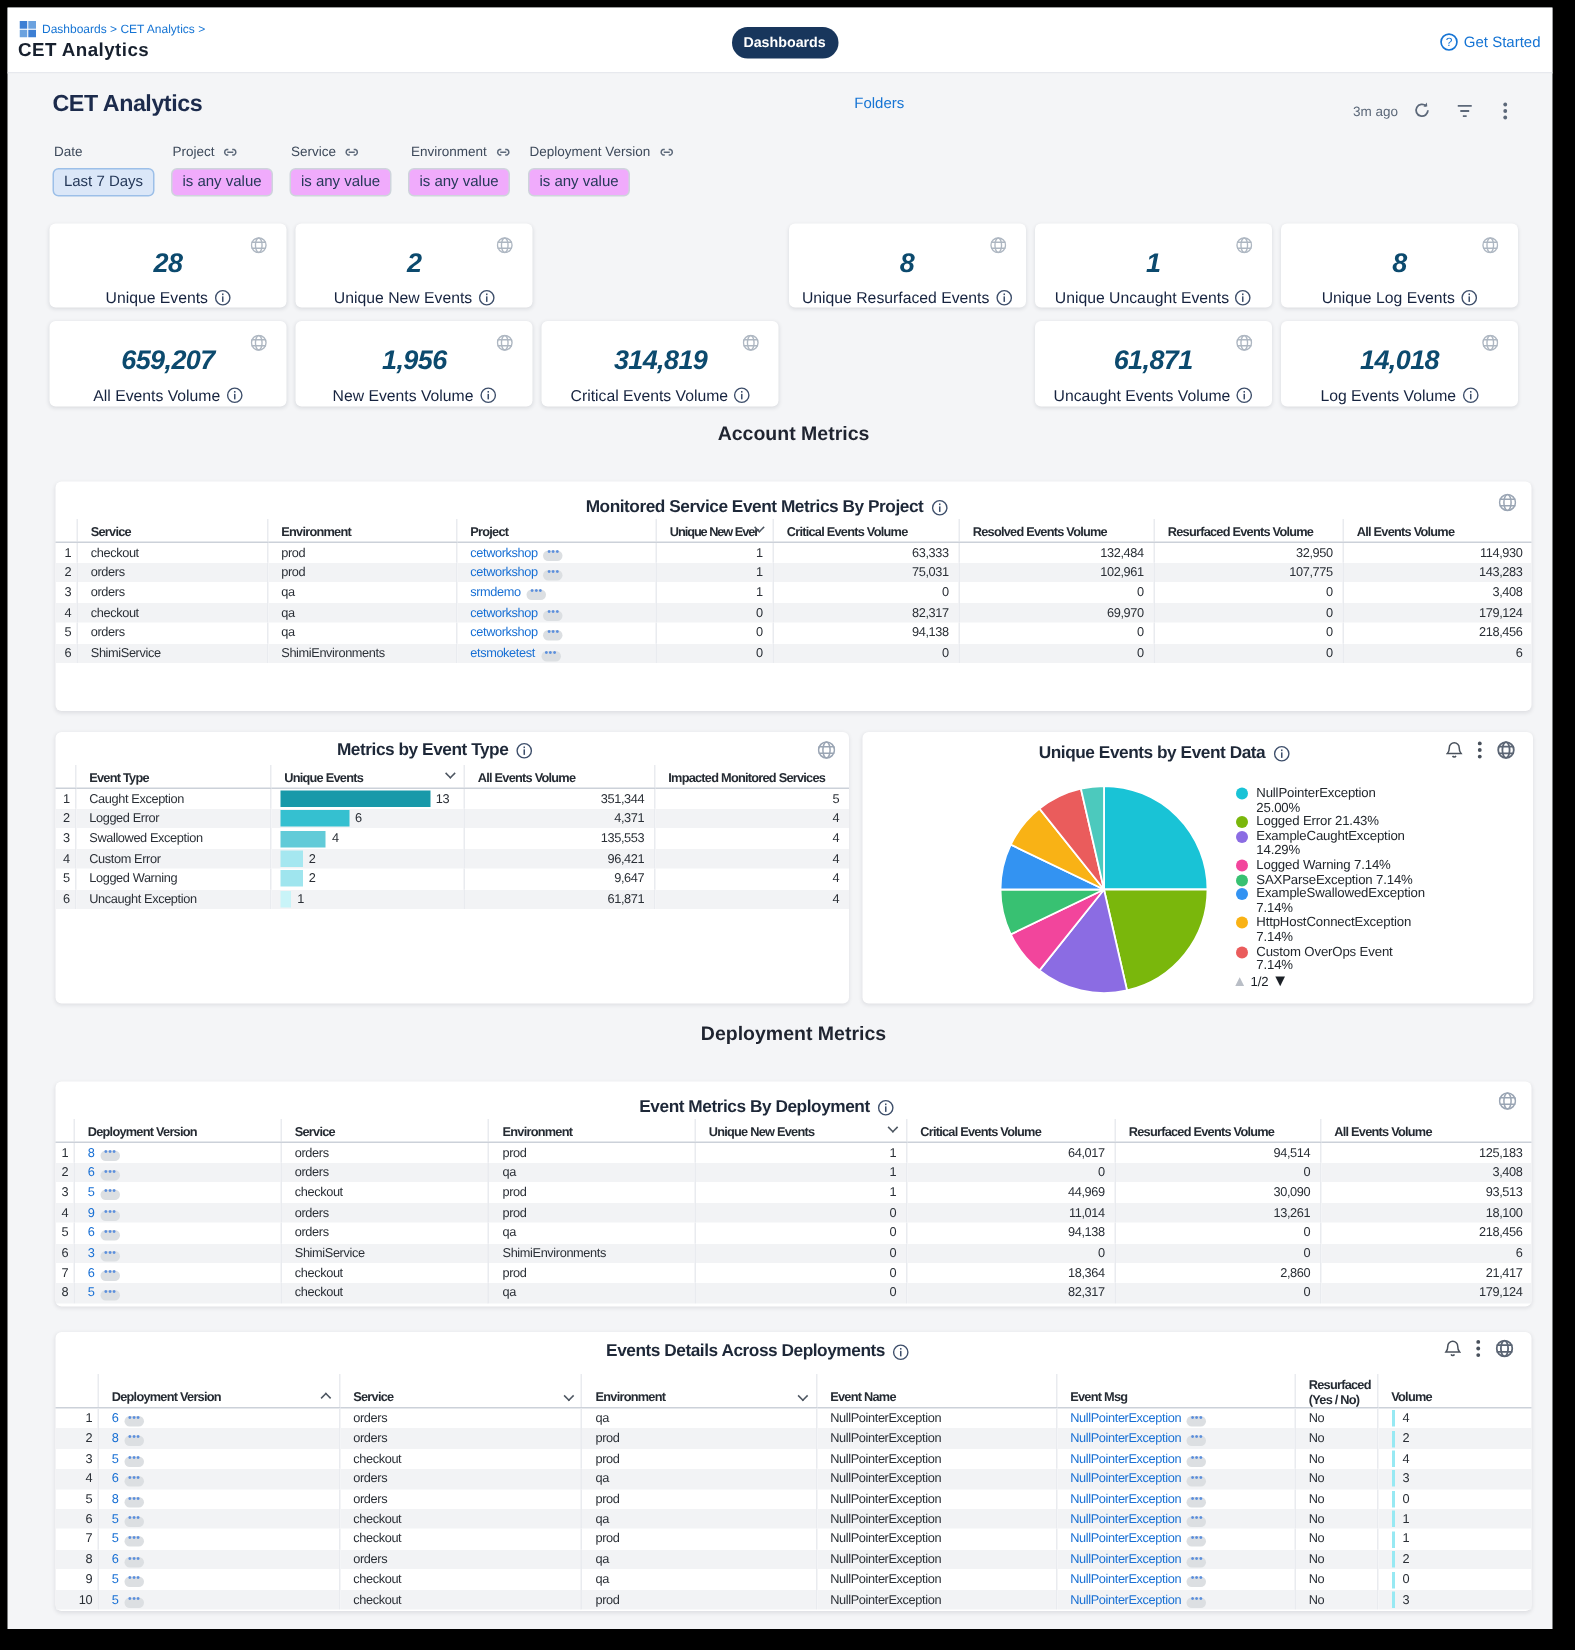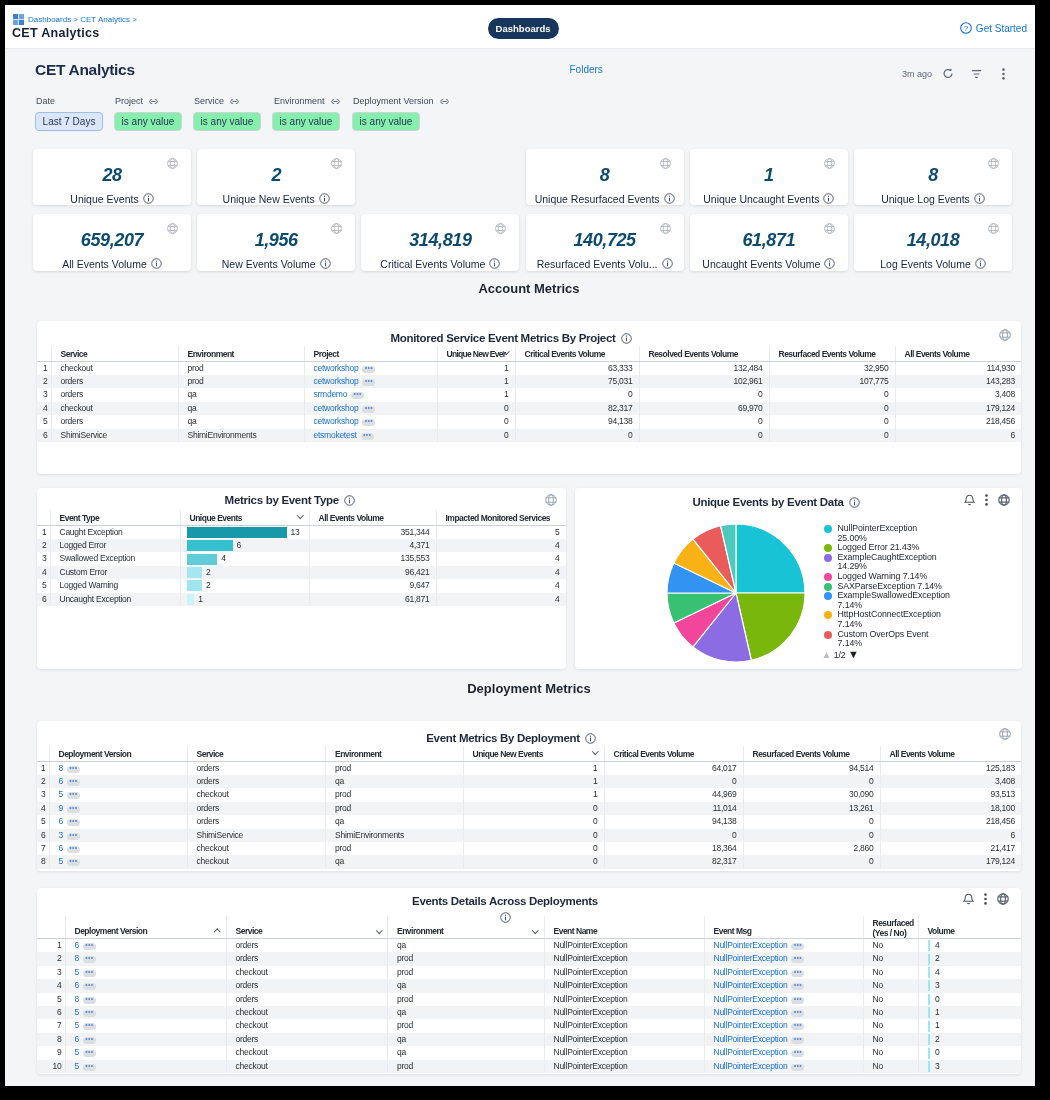--- a/index.html
+++ b/index.html
@@ -9,21 +9,21 @@
 .crumb { position:absolute; left:8px; top:9px; font-size:8px; color:#1574d4; display:flex; align-items:center; gap:4px; }
 .tb-title { position:absolute; left:7px; top:21px; font-size:12.5px; font-weight:bold; letter-spacing:0.3px; color:#17202e; }
 .pill { position:absolute; left:482.6px; top:13px; height:21px; padding:0 8px; background:#18365c; border-radius:11px; color:#fff; font-size:9.5px; font-weight:bold; line-height:21px; }
 .folders { position:absolute; left:564.5px; top:18px; font-size:10px; color:#1574d4;margin-top:41px; }
 .getstarted { position:absolute; right:8px; top:17px; font-size:10px; color:#1574d4; display:flex; align-items:center; gap:4px; }
 .dash-title { position:absolute; left:30px; top:56px; font-size:15.5px; font-weight:bold; letter-spacing:-0.3px; color:#1c2b4c; }
 .head-right { position:absolute; right:30px; top:62px; display:flex; align-items:center; color:#5c6879; }
 .head-right svg.rf { margin-left:10px; } .head-right svg.fl { margin-left:17px; } .head-right svg.kb { margin-left:20px; }
 .head-right .ago { font-size:9px; }
 .flabel { position:absolute; font-size:9px; color:#3e4a5b; display:flex; align-items:center; gap:5px; }
-.chip { position:absolute; top:107px; height:19px; width:68px; border-radius:4px; background:#86efac; border:1px solid #ced4dc; font-size:10px; color:#253858; text-align:center; line-height:17px; }
+.chip { position:absolute; top:107px; height:19px; width:68px; border-radius:4px; background:#f0abfc; border:1px solid #ced4dc; font-size:10px; color:#253858; text-align:center; line-height:17px; }
 .chip.active { background:#dbe7f8; border-color:#9cbfe8; }
 .card { position:absolute; width:158px; background:#fff; border-radius:4px; box-shadow:0 1px 3px rgba(16,24,40,.12); text-align:center; }
 .card .num { margin-top:13.5px; font-size:18px; font-weight:bold; letter-spacing:-0.4px; color:#0c4a6e; line-height:25px;font-style:italic; }
 .card .lbl { margin-top:5px; font-size:10.5px; color:#16233f; display:flex; align-items:center; justify-content:center; gap:4px; white-space:nowrap; }
 .card .globe { position:absolute; right:13px; top:9px; }
 .sect { position:absolute; left:32px; width:984px; text-align:center; font-size:13px; font-weight:bold; color:#1f2430; }
 .panel { position:absolute; background:#fff; border-radius:4px; box-shadow:0 1px 3px rgba(16,24,40,.1); }
 .ptitle { position:absolute; left:0; right:0; text-align:center; font-size:11.5px; font-weight:bold; letter-spacing:-0.3px; color:#1e2838; display:flex; align-items:center; justify-content:center; gap:5px; }
 .picons { position:absolute; display:flex; align-items:center; gap:10px; }
 table.grid { border-collapse:collapse; table-layout:fixed; width:100%; font-size:8.5px; letter-spacing:-0.25px; color:#2a2f36; }
@@ -242,38 +242,20 @@
       <div class="num">314,819</div>
       <div class="lbl">
         <span>Critical Events Volume</span>
         <svg width="11" height="11" viewBox="0 0 12 12">
           <circle cx="6" cy="6" r="5.2" fill="none" stroke="#3e4f6b" stroke-width="1"></circle>
           <rect x="5.45" y="5" width="1.1" height="4" fill="#3e4f6b"></rect>
           <rect x="5.45" y="2.9" width="1.1" height="1.2" fill="#3e4f6b"></rect>
         </svg>
       </div>
     </div>
-  <div class="card" style="left:520.6px; top:209px; height:57px;">
-      <svg class="globe" width="11" height="11" viewBox="0 0 12 12">
-        <g fill="none" stroke="#aeb7c2" stroke-width="1">
-          <circle cx="6" cy="6" r="5.3"></circle>
-          <ellipse cx="6" cy="6" rx="2.4" ry="5.3"></ellipse>
-          <path d="M0.8 3.8h10.4M0.8 8.2h10.4"></path>
-        </g>
-      </svg>
-      <div class="num">140,725</div>
-      <div class="lbl">
-        <span>Resurfaced Events Volu...</span>
-        <svg width="11" height="11" viewBox="0 0 12 12">
-          <circle cx="6" cy="6" r="5.2" fill="none" stroke="#3e4f6b" stroke-width="1"></circle>
-          <rect x="5.45" y="5" width="1.1" height="4" fill="#3e4f6b"></rect>
-          <rect x="5.45" y="2.9" width="1.1" height="1.2" fill="#3e4f6b"></rect>
-        </svg>
-      </div>
-    </div>
   <div class="card" style="left:684.8px; top:209px; height:57px;">
       <svg class="globe" width="11" height="11" viewBox="0 0 12 12">
         <g fill="none" stroke="#aeb7c2" stroke-width="1">
           <circle cx="6" cy="6" r="5.3"></circle>
           <ellipse cx="6" cy="6" rx="2.4" ry="5.3"></ellipse>
           <path d="M0.8 3.8h10.4M0.8 8.2h10.4"></path>
         </g>
       </svg>
       <div class="num">61,871</div>
       <div class="lbl">
@@ -664,21 +646,21 @@
             <td>qa</td>
             <td class="r">0</td>
             <td class="r">82,317</td>
             <td class="r">0</td>
             <td class="r">179,124</td>
           </tr>
     </tbody>
       </table>
   </div>
   <div class="panel" style="left:32px; top:883px; width:984px; height:185.5px;">
-    <div class="ptitle" style="top:7px; padding-right:48px;flex-direction:column;">
+    <div class="ptitle" style="top:7px; padding-right:48px;">
         <span>Events Details Across Deployments</span>
         <svg width="11" height="11" viewBox="0 0 12 12">
           <circle cx="6" cy="6" r="5.2" fill="none" stroke="#3e4f6b" stroke-width="1"></circle>
           <rect x="5.45" y="5" width="1.1" height="4" fill="#3e4f6b"></rect>
           <rect x="5.45" y="2.9" width="1.1" height="1.2" fill="#3e4f6b"></rect>
         </svg>
       </div>
     <div class="picons" style="right:12px; top:5px;">
         <svg width="11" height="12" viewBox="0 0 12 13">
           <path d="M6 1.2a3.6 3.6 0 0 1 3.6 3.6c0 2.6 0.8 3.6 1.4 4.2H1c0.6-0.6 1.4-1.6 1.4-4.2A3.6 3.6 0 0 1 6 1.2z" fill="none" stroke="#49515c" stroke-width="1.1"></path>

